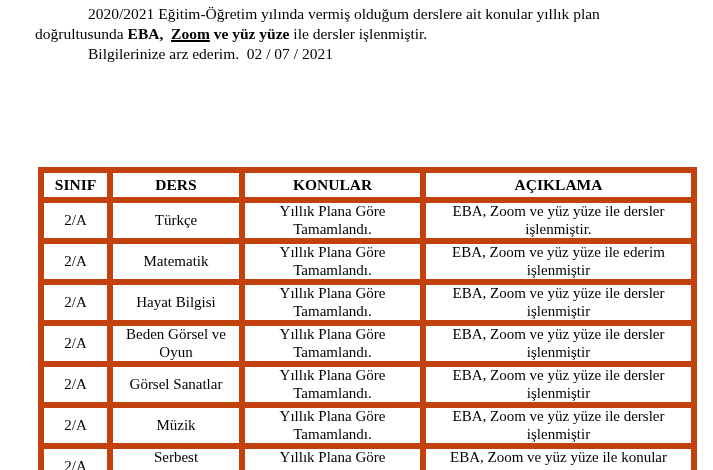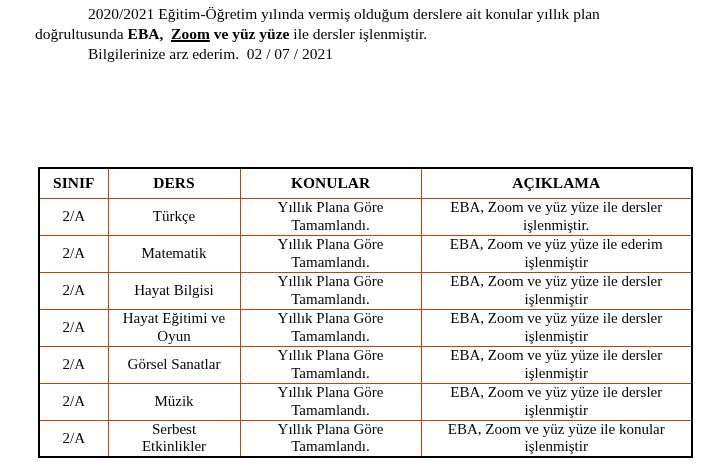--- a/index.html
+++ b/index.html
@@ -32,21 +32,21 @@
     position:absolute; left:88px; top:44px;
     font-size:15.5px; line-height:20px;
   }
 
   table.doc-table {
     position:absolute; left:38px; top:167px;
     border-collapse:collapse; table-layout:fixed;
     border:2px solid #000000;
   }
   .doc-table th, .doc-table td {
-    border:1px solid #c2410c;
+    border:6px solid #c2410c;
     text-align:center; vertical-align:middle;
     overflow:hidden;
   }
   .doc-table th {
     height:30px; font-size:15.5px; font-weight:bold;
     padding:0 2px;
   }
   .doc-table td {
     height:37px; font-size:15px; line-height:17.5px;
     padding:0 3px; white-space:pre-line;
@@ -95,21 +95,21 @@
       <tr>
         <td class="w-sinif">2/A</td>
         <td class="w-ders">Hayat Bilgisi</td>
         <td class="w-konular">Yıllık Plana Göre
 Tamamlandı.</td>
         <td class="w-aciklama"><span>EBA, </span><span class="wavy">Zoom</span><span> ve yüz yüze ile dersler
 işlenmiştir</span></td>
       </tr>
       <tr>
         <td class="w-sinif">2/A</td>
-        <td class="w-ders">Hayat Eğitimi ve
+        <td class="w-ders">Beden Görsel ve
 Oyun</td>
         <td class="w-konular">Yıllık Plana Göre
 Tamamlandı.</td>
         <td class="w-aciklama"><span>EBA, </span><span class="wavy">Zoom</span><span> ve yüz yüze ile dersler
 işlenmiştir</span></td>
       </tr>
       <tr>
         <td class="w-sinif">2/A</td>
         <td class="w-ders">Görsel Sanatlar</td>
         <td class="w-konular">Yıllık Plana Göre

